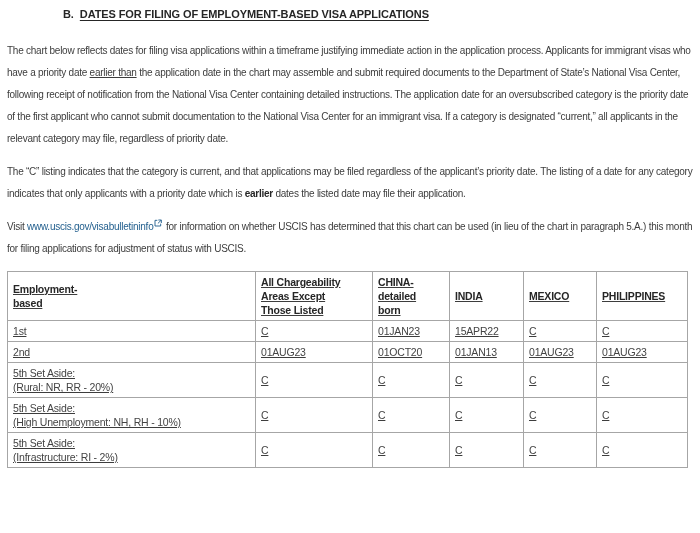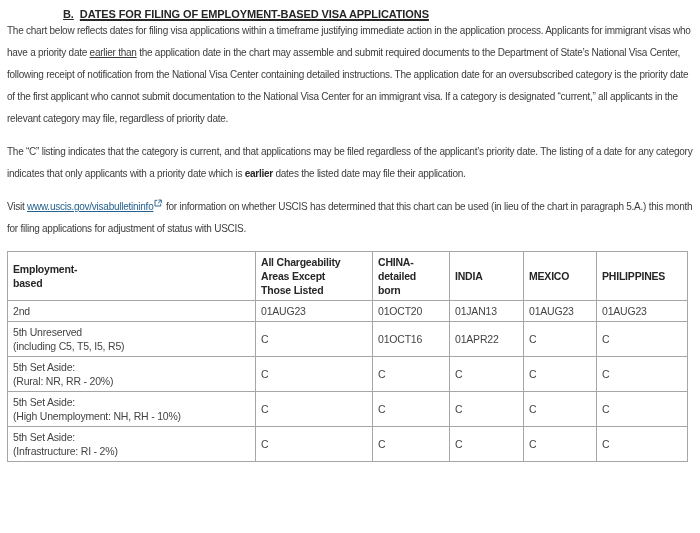--- a/index.html
+++ b/index.html
@@ -13,58 +13,57 @@
   }
   .doc {
     padding: 8px 7px 0 7px;
   }
   .heading {
     font-size: 11px;
     font-weight: bold;
     color: #262626;
     letter-spacing: -0.1px;
     padding-left: 56px;
-    margin-bottom: 0;
+    margin-bottom: 20px;
     white-space: nowrap;
-    text-decoration: underline;
   }
   .heading .h-index { margin-right: 6px; }
   .heading .h-title {
     text-decoration: underline;
     text-underline-offset: 2px;
   }
   p.para {
     font-size: 10px;
     letter-spacing: -0.25px;
     line-height: 22px;
     margin-bottom: 11px;
     color: #3d3d3d;
   }
   .u { text-decoration: underline; text-underline-offset: 1px; }
   b.emph { color: #262626; }
   a.link {
     color: #25618f;
-    text-decoration: underline;
     text-underline-offset: 1px;
     cursor: pointer;
     margin-top: 20px;
   }
   .ext {
     display: inline-block;
     vertical-align: 3px;
     margin: 0 1px 0 1px;
     line-height: 0;
   }
   table.visa-table {
     border-collapse: collapse;
     table-layout: fixed;
     width: 680px;
     margin-top: 0;
     font-size: 10.5px;
     letter-spacing: -0.2px;
+    text-decoration: underline;
   }
   table.visa-table th, table.visa-table td {
     border: 1px solid #a6a6a6;
     padding: 3px 5px;
     line-height: 14px;
     text-align: left;
     vertical-align: middle;
     white-space: pre-line;
     overflow: hidden;
   }
@@ -116,35 +115,34 @@
           <th>CHINA-
 detailed
 born</th>
           <th>INDIA</th>
           <th>MEXICO</th>
           <th>PHILIPPINES</th>
         </tr>
     </thead>
     <tbody>
         <tr>
+          <td>1st</td>
+          <td>C</td>
+          <td>01JAN23</td>
+          <td>15APR22</td>
+          <td>C</td>
+          <td>C</td>
+        </tr>
+        <tr>
           <td>2nd</td>
           <td>01AUG23</td>
           <td>01OCT20</td>
           <td>01JAN13</td>
           <td>01AUG23</td>
           <td>01AUG23</td>
-        </tr>
-        <tr>
-          <td>5th Unreserved
-(including C5, T5, I5, R5)</td>
-          <td>C</td>
-          <td>01OCT16</td>
-          <td>01APR22</td>
-          <td>C</td>
-          <td>C</td>
         </tr>
         <tr>
           <td>5th Set Aside:
 (Rural: NR, RR - 20%)</td>
           <td>C</td>
           <td>C</td>
           <td>C</td>
           <td>C</td>
           <td>C</td>
         </tr>

